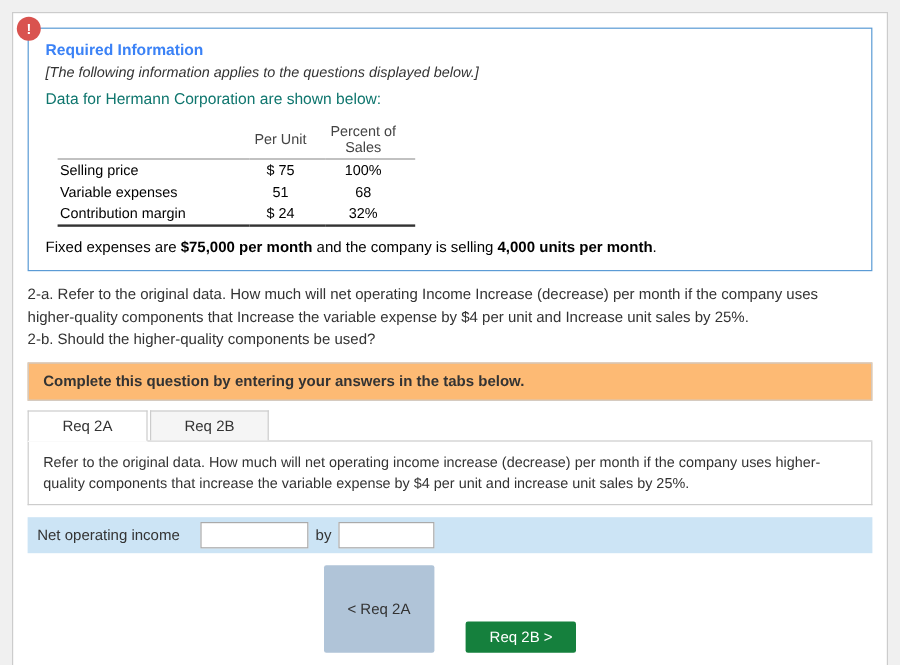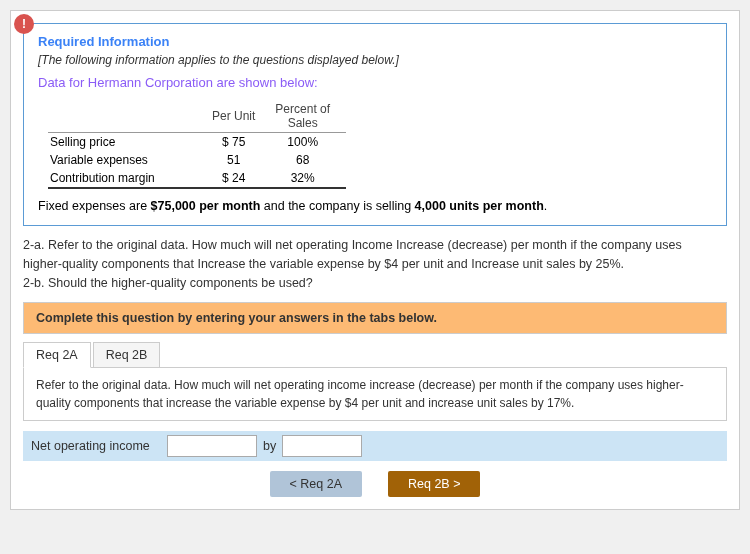--- a/index.html
+++ b/index.html
@@ -48,21 +48,21 @@
       font-size: 13px;
       margin-bottom: 4px;
     }
     .req-info-subtitle {
       font-style: italic;
       color: #333;
       font-size: 12px;
       margin-bottom: 8px;
     }
     .req-info-desc {
-      color: #8b5cf6;
+      color: #0f766e;
       font-size: 13px;
       margin-bottom: 10px;
     }
     
     .data-table {
       border-collapse: collapse;
       margin-left: 10px;
       margin-bottom: 10px;
       font-size: 12px;
     }
@@ -113,21 +113,21 @@
       font-size: 12.5px;
       color: #333;
     }
     
     .tabs-row {
       display: flex;
       margin: 0 12px 0 12px;
       border-bottom: 1px solid #ccc;
     }
     .tab {
-      padding: 5px 12px;
+      padding: 5px 28px;
       border: 1px solid #ccc;
       border-bottom: none;
       background: #f5f5f5;
       cursor: pointer;
       font-size: 12.5px;
       margin-right: 2px;
       color: #333;
     }
     .tab.active {
       background: #fff;
@@ -190,27 +190,28 @@
     .btn-prev {
       background: #b0c4d8;
       color: #333;
       border: none;
       padding: 6px 20px;
       font-size: 12.5px;
       cursor: pointer;
       border-radius: 2px;
     }
     .btn-next {
-      background: #a16207;
+      background: #15803d;
       color: #fff;
       border: none;
       padding: 6px 20px;
       font-size: 12.5px;
       cursor: pointer;
       border-radius: 2px;
+      margin-top: 47px;
     }
   </style>
 </head>
 <body>
 
 <div class="main-container">
 
   <div class="req-info-box">
     <div class="req-info-icon">!</div>
     <div class="req-info-title">Required Information</div>
@@ -255,21 +256,21 @@
     <div>2-b. Should the higher-quality components be used?</div>
   </div>
 
   <div class="complete-bar">Complete this question by entering your answers in the tabs below.</div>
 
   <div class="tabs-row">
     <div class="tab active">Req 2A</div>
     <div class="tab">Req 2B</div>
   </div>
 
-  <div class="tab-content">Refer to the original data. How much will net operating income increase (decrease) per month if the company uses higher-quality components that increase the variable expense by $4 per unit and increase unit sales by 17%.</div>
+  <div class="tab-content">Refer to the original data. How much will net operating income increase (decrease) per month if the company uses higher-quality components that increase the variable expense by $4 per unit and increase unit sales by 25%.</div>
 
   <div class="net-op-row">
     <span class="net-op-label">Net operating income</span>
     <input class="net-op-input" type="text" value="" style="">
     <span class="net-op-by">by</span>
     <input class="net-op-input2" type="text" value="" style="">
   </div>
 
   <div class="nav-buttons">
     <button class="btn-prev">&lt; Req 2A</button>

